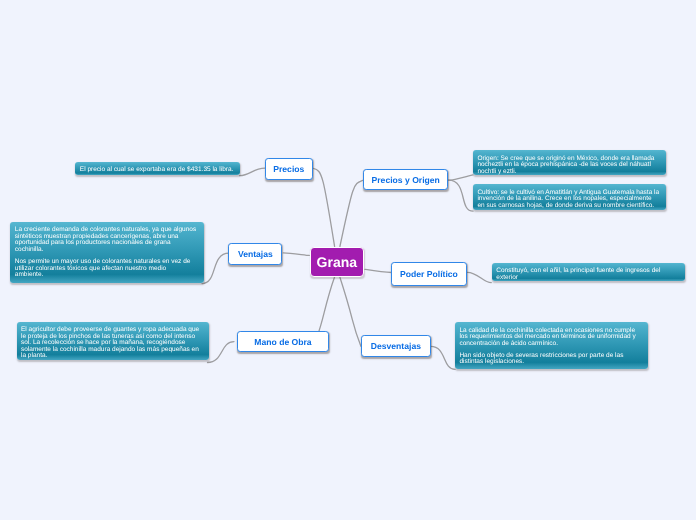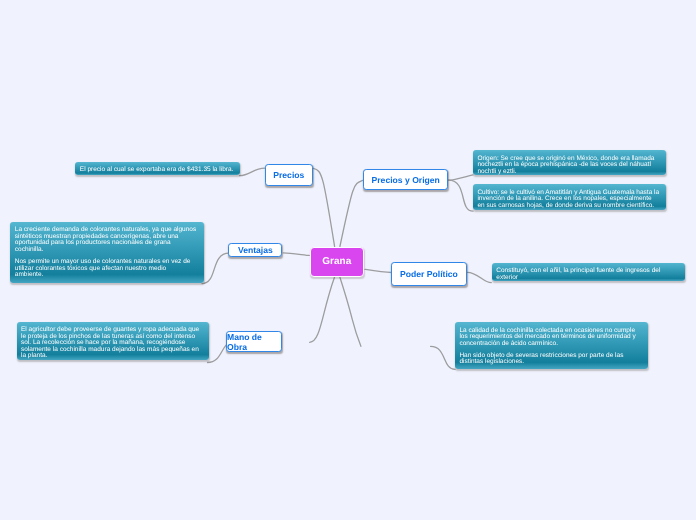--- a/index.html
+++ b/index.html
@@ -5,22 +5,22 @@
 <style>
   html,body{margin:0;padding:0;}
   body{width:696px;height:520px;overflow:hidden;background:#f0f3fd;
        font-family:"Liberation Sans",sans-serif;
        -webkit-font-smoothing:antialiased;text-rendering:geometricPrecision;}
   #canvas{position:relative;width:696px;height:520px;will-change:transform;transform:translateZ(0);}
   svg#edges{position:absolute;left:0;top:0;width:696px;height:520px;pointer-events:none;}
   .node{position:absolute;box-sizing:border-box;}
 
   .root{left:309.6px;top:246.5px;width:54.4px;height:30.3px;
-        background:#d946ef;color:#fff;border-radius:4px;
-        font-weight:bold;font-size:10px;
+        background:#a21caf;color:#fff;border-radius:4px;
+        font-weight:bold;font-size:14px;
         display:flex;align-items:center;justify-content:center;
         border:1.5px solid #fff;
         box-shadow:0.6px 1.2px 1.2px rgba(80,68,62,.22);}
 
   .branch{background:#fff;border:1.5px solid #3187e8;border-radius:3.2px;color:#0b6ee5;
         font-weight:bold;font-size:8.6px;letter-spacing:0;
         display:flex;align-items:center;justify-content:center;
         box-shadow:0.8px 1.6px 1.4px rgba(80,68,62,.45);}
 
   .note{background:linear-gradient(to bottom,#57b7d1 0%,#4db0cb 8%,#2e97b4 49%,#137f9c 86%,#44a6c2 100%);
@@ -50,34 +50,37 @@
       <path d="M 448.3,180.2 C 468.0,180.2 458.6,211.2 473.0,211.2"></path>
       <path d="M 467.2,272.3 C 478.0,272.3 483.1,282.6 491.3,282.6"></path>
       <path d="M 430.6,346.4 C 446.7,346.4 442.3,369.4 455.0,369.4"></path>
     </g>
   </svg>
 
   <div class="node root">
     <span>Grana</span>
   </div>
 
-  <div class="node branch" style="left:264.6px;top:164px;width:48.4px;height:22.1px">
+  <div class="node branch" style="left:264.6px;top:158px;width:48.4px;height:22.1px">
     <span>Precios</span>
   </div>
-  <div class="node branch" style="left:228.2px;top:242.6px;width:54.3px;height:14px">
+  <div class="node branch" style="left:228.2px;top:242.6px;width:54.3px;height:22px">
     <span>Ventajas</span>
   </div>
-  <div class="node branch" style="left:226px;top:330.9px;width:56px;height:21.5px">
+  <div class="node branch" style="left:237px;top:330.9px;width:92px;height:21.5px">
     <span>Mano de Obra</span>
   </div>
   <div class="node branch" style="left:363.2px;top:169.2px;width:85px;height:21.2px">
     <span>Precios y Origen</span>
   </div>
   <div class="node branch" style="left:391.1px;top:261.9px;width:75.8px;height:24px">
     <span>Poder Político</span>
+  </div>
+  <div class="node branch" style="left:361.2px;top:335.4px;width:69.4px;height:21.7px">
+    <span>Desventajas</span>
   </div>
 
   <div class="node note" style="left:75px;top:162px;width:165px;height:12.5px;padding:5.0px 4.7px 2.5px 4.8px">
     <p>El precio al cual se exportaba era de $431.35 la libra.</p>
   </div>
 
   <div class="node note" style="left:10.3px;top:222px;width:193.7px;height:60.5px;padding-right:7.6px">
     <p>La creciente demanda de colorantes naturales, ya que algunos sintéticos muestran propiedades cancerígenas, abre una oportunidad para los productores nacionales de grana cochinilla.</p>
     <p>Nos permite un mayor uso de colorantes naturales en vez de utilizar colorantes tóxicos que afectan nuestro medio ambiente.</p>
   </div>

